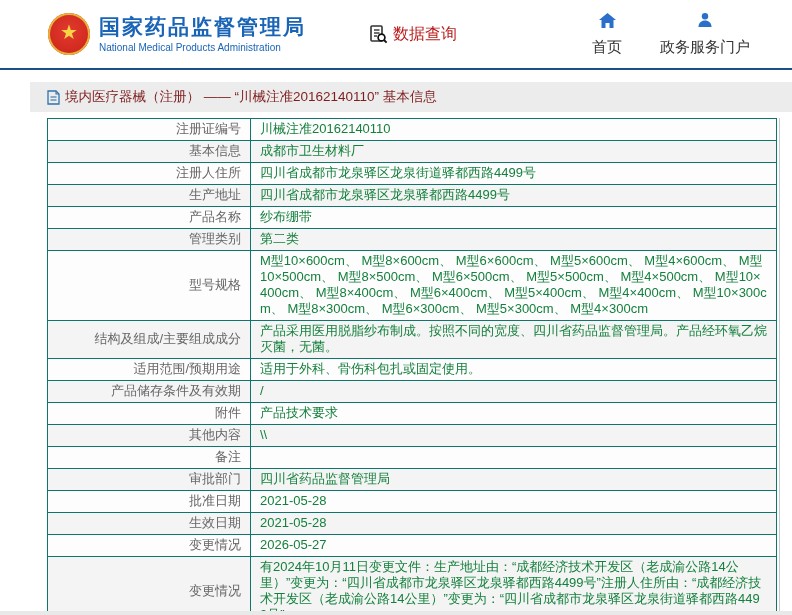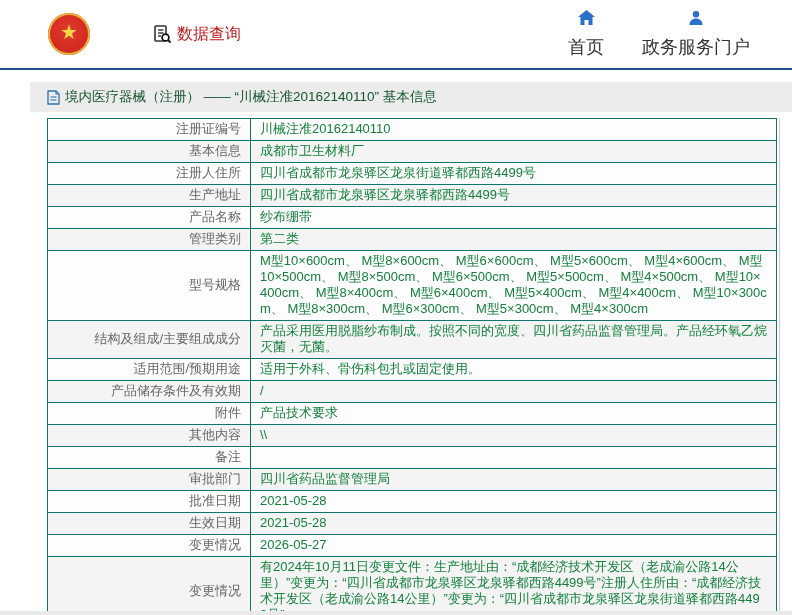--- a/index.html
+++ b/index.html
@@ -47,32 +47,32 @@
   .data-query .dq-label { font-size: 16px; color: #b91c1c; }
 
   .header-spacer { flex: 1; }
 
   .top-nav { display: flex; align-items: center; gap: 38px; padding-right: 12px; }
   .nav-item {
     display: flex; flex-direction: column; align-items: center;
     cursor: pointer; text-decoration: none;
   }
   .nav-item .nav-icon { height: 17px; display: flex; align-items: center; }
-  .nav-item .nav-label { font-size: 18px; color: #333; margin-top: 9px; }
+  .nav-item .nav-label { font-size: 15px; color: #333; margin-top: 9px; }
 
   
   .title-bar {
     margin: 12px 0 0 30px;
     height: 30px;
     background: #ececec;
     display: flex; align-items: center;
     padding-left: 17px;
   }
   .title-bar .doc-icon { margin-right: 5px; display: inline-flex; }
-  .title-bar .title-text { font-size: 13.5px; color: #14532d; }
+  .title-bar .title-text { font-size: 13.5px; color: #7f1d1d; }
 
   
   .table-wrap { margin: 6px 0 0 47px; width: 733px; padding-right: 3px; border-right: 1px solid #c9c9c9; }
   table.info {
     width: 730px;
     border-collapse: collapse;
     table-layout: fixed;
   }
   table.info td {
     border: 1px solid #0f766e;
@@ -98,20 +98,24 @@
     width: 100%; height: 4px; background: #e9e9e9;
   }
 </style>
 </head>
 <body>
 
 <div class="header">
   <div class="brand">
     <div class="emblem">
       <span class="star">★</span>
+    </div>
+    <div class="brand-text">
+      <div class="brand-cn">国家药品监督管理局</div>
+      <div class="brand-en">National Medical Products Administration</div>
     </div>
   </div>
 
   <div class="data-query">
     <span class="dq-icon">
       <svg width="21" height="21" viewBox="0 0 21 21">
         <rect x="3" y="2" width="11" height="15" rx="1" fill="none" stroke="#333" stroke-width="1.6"></rect>
         <line x1="6" y1="6" x2="11.5" y2="6" stroke="#333" stroke-width="1.4"></line>
         <line x1="6" y1="9" x2="11.5" y2="9" stroke="#333" stroke-width="1.4"></line>
         <line x1="6" y1="12" x2="9" y2="12" stroke="#333" stroke-width="1.4"></line>

